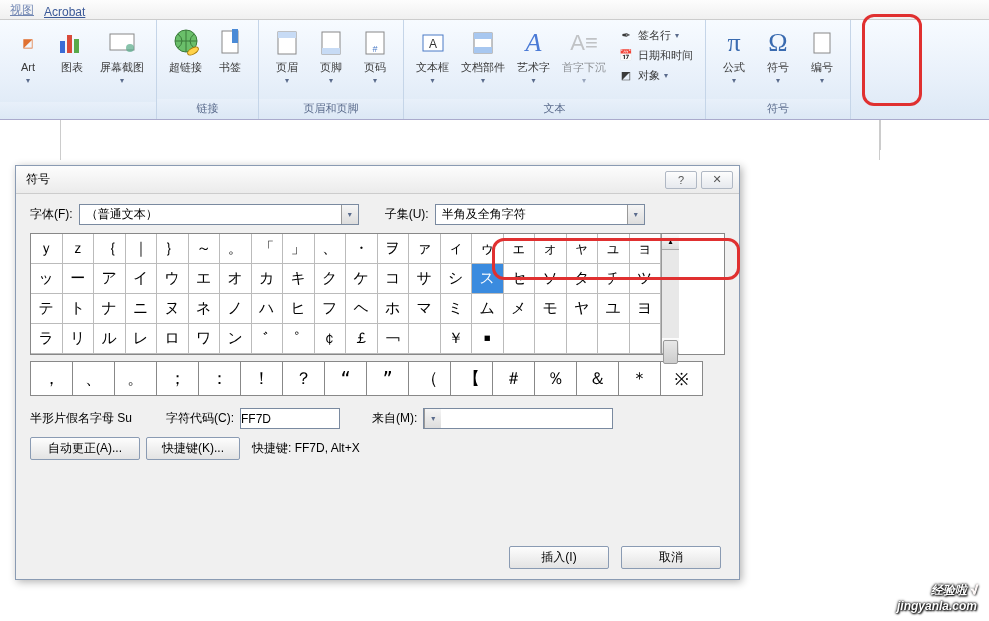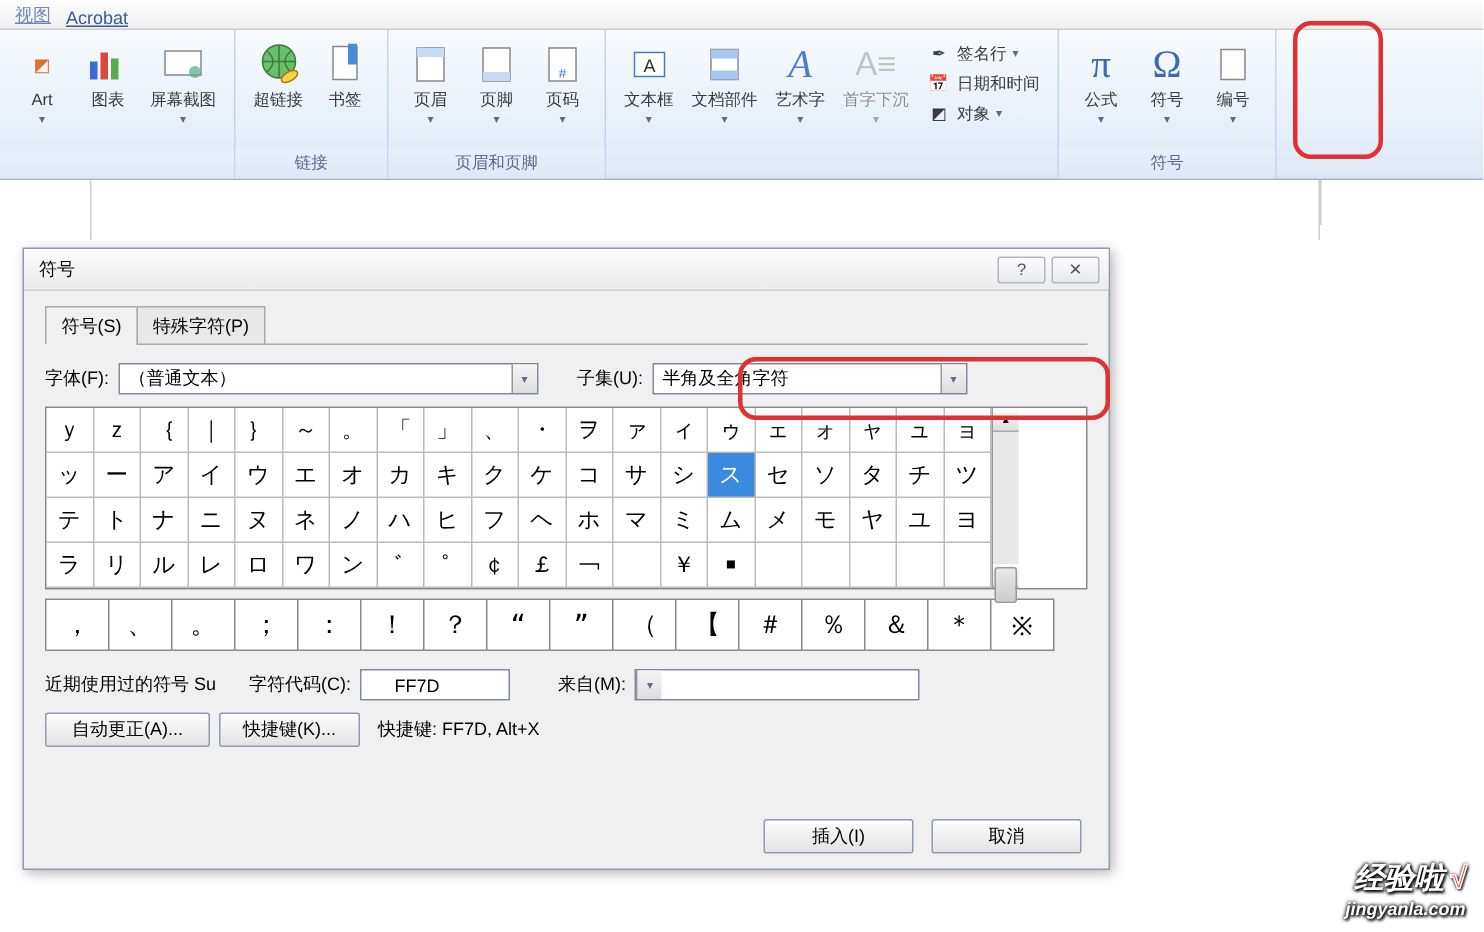--- a/index.html
+++ b/index.html
@@ -102,27 +102,27 @@
   .sym-grid{display:grid;grid-template-columns:repeat(20, 31.5px);grid-auto-rows:30px;}
   .sym-cell{border-right:1px solid #bbb;border-bottom:1px solid #bbb;display:flex;align-items:center;justify-content:center;font-size:15px;font-family:"MS Gothic","SimSun",monospace;}
   .sym-cell.sel{background:#3a8bdf;color:#fff;}
   .grid-scroll{width:18px;background:#e8e8e8;border-left:1px solid #999;display:flex;flex-direction:column;}
   .sbtn{height:16px;background:linear-gradient(#fdfdfd,#ddd);border-bottom:1px solid #aaa;display:flex;align-items:center;justify-content:center;font-size:8px;}
   .strack{flex:1;position:relative;}
   .sthumb{position:absolute;left:1px;right:1px;top:90px;height:24px;background:linear-gradient(#e8e8e8,#ccc);border:1px solid #999;border-radius:2px;}
   .recent-grid{margin-top:6px;display:grid;grid-template-columns:repeat(16, 42px);grid-auto-rows:34px;border:1px solid #888;border-right:none;border-bottom:none;background:#fff;width:fit-content;}
   .recent-cell{border-right:1px solid #888;border-bottom:1px solid #888;display:flex;align-items:center;justify-content:center;font-size:17px;font-family:"SimSun",monospace;}
   .lbl{font-size:12px;}
-  .txt-in{border:1px solid #7a8aa0;background:#fff;height:21px;padding:0 22px;font-size:12px;}
+  .txt-in{border:1px solid #7a8aa0;background:#fff;height:21px;padding:0 0;font-size:12px;}
   .btn{height:23px;padding:0 10px;background:linear-gradient(#fdfdfd,#e3e3e3);border:1px solid #8a9bb3;border-radius:2px;font-size:12px;display:flex;align-items:center;justify-content:center;}
   .dlg-footer{position:absolute;bottom:10px;right:18px;display:flex;gap:12px;margin-top:37px;}
   .dlg-footer .btn{width:100px;}
   
   .wm{position:absolute;right:12px;bottom:8px;text-align:right;color:#fff;text-shadow:0 0 2px #000,0 0 3px #000,1px 1px 2px #000;font-weight:bold;font-style:italic;}
-  .wm .big{font-size:20px;}
+  .wm .big{font-size:12px;}
   .wm .chk{color:#d43; -webkit-text-stroke:1px #fff;}
   .wm .small{font-size:12px;}
 </style>
 </head>
 <body>
 
 <div class="ribbon-tabs">
   <span style="opacity:.7">视图</span>
   <span>Acrobat</span>
 </div>
@@ -259,20 +259,21 @@
             <span class="rsmall-icon">📅</span>
             <span>日期和时间</span>
           </div>
         <div class="rsmall">
             <span class="rsmall-icon">◩</span>
             <span>对象</span> 
             <span class="drop-arrow">▾</span>
           </div>
       </div>
     </div>
+    <div class="rgroup-label">文本</div>
   </div>
 
   <div class="rgroup">
     <div class="rgroup-items">
       <div class="rbig">
         <div class="rbig-icon">
             <span style="font-size:26px;color:#3a6bb0;font-family:serif;">π</span>
           </div>
         <div class="rbig-label"><span>公式</span><br><span class="drop-arrow">▾</span></div>
       </div>
@@ -305,24 +306,20 @@
     <div class="dlg-title-btns">
       <div class="dlg-tbtn">
           <span>?</span>
         </div>
       <div class="dlg-tbtn">
           <span>✕</span>
         </div>
     </div>
   </div>
   <div class="dlg-body">
-    <div class="tabs">
-      <div class="tab active">符号(S)</div>
-      <div class="tab">特殊字符(P)</div>
-    </div>
 
     <div class="row">
       <span class="lbl">字体(F):</span>
       <div class="combo" style="width:280px;">
         <span class="combo-val">（普通文本）</span>
         <div class="combo-btn">
             <span class="drop-arrow">▾</span>
           </div>
       </div>
       <span style="width:14px"></span>
@@ -442,21 +439,21 @@
         <div class="recent-cell">（</div>
         <div class="recent-cell">【</div>
         <div class="recent-cell">＃</div>
         <div class="recent-cell">％</div>
         <div class="recent-cell">＆</div>
         <div class="recent-cell">＊</div>
         <div class="recent-cell">※</div>
       </div>
 
     <div class="row" style="margin-top:12px;">
-      <span class="lbl" style="width:130px;">近期使用过的符号 Su</span>
+      <span class="lbl" style="width:130px;">半形片假名字母 Su</span>
       <span class="lbl">字符代码(C):</span>
       <input class="txt-in" style="width: 100px;" value="FF7D">
       <span style="width:20px"></span>
       <span class="lbl">来自(M):</span>
       <div class="combo" style="width:190px;">
         <div class="combo-btn">
             <span class="drop-arrow">▾</span>
           </div>
       </div>
     </div>

